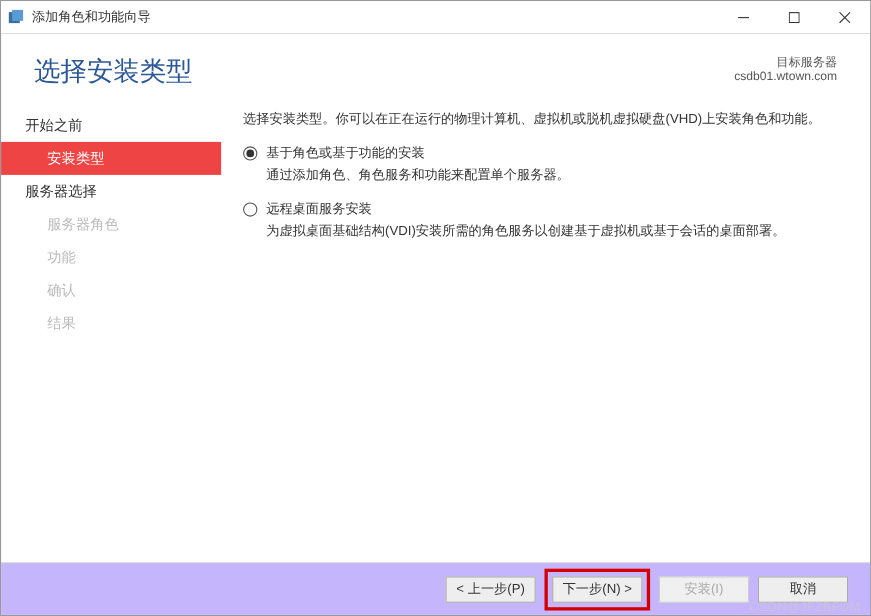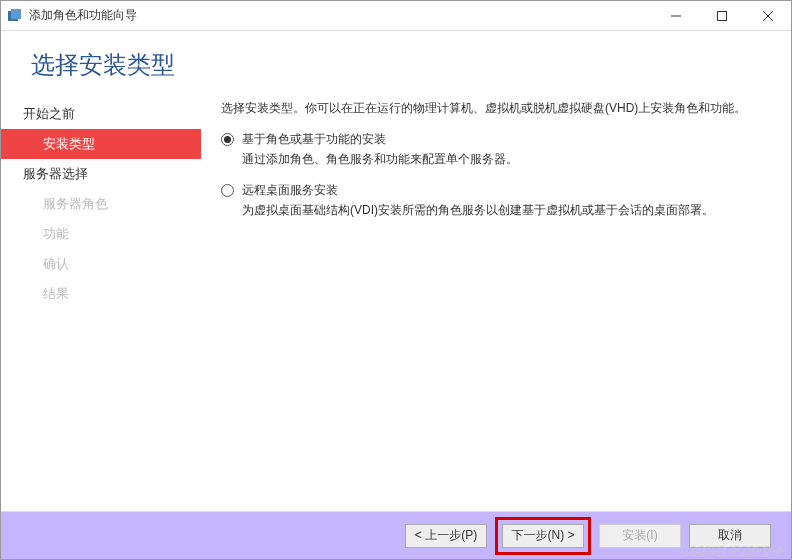--- a/index.html
+++ b/index.html
@@ -179,20 +179,24 @@
         <svg width="10" height="10">
             <line x1="0" y1="0" x2="10" y2="10" stroke="#333" stroke-width="1"></line>
             <line x1="10" y1="0" x2="0" y2="10" stroke="#333" stroke-width="1"></line>
           </svg>
       </div>
     </div>
   </div>
 
   <div class="header-area">
     <div class="page-title">选择安装类型</div>
+    <div class="target-info">
+      <div class="target-label">目标服务器</div>
+      <div class="target-value">csdb01.wtown.com</div>
+    </div>
   </div>
 
   <div class="body-area">
     <div class="sidebar">
       <div class="nav-item enabled">开始之前</div>
       <div class="nav-item active">安装类型</div>
       <div class="nav-item enabled">服务器选择</div>
       <div class="nav-item">服务器角色</div>
       <div class="nav-item">功能</div>
       <div class="nav-item">确认</div>

